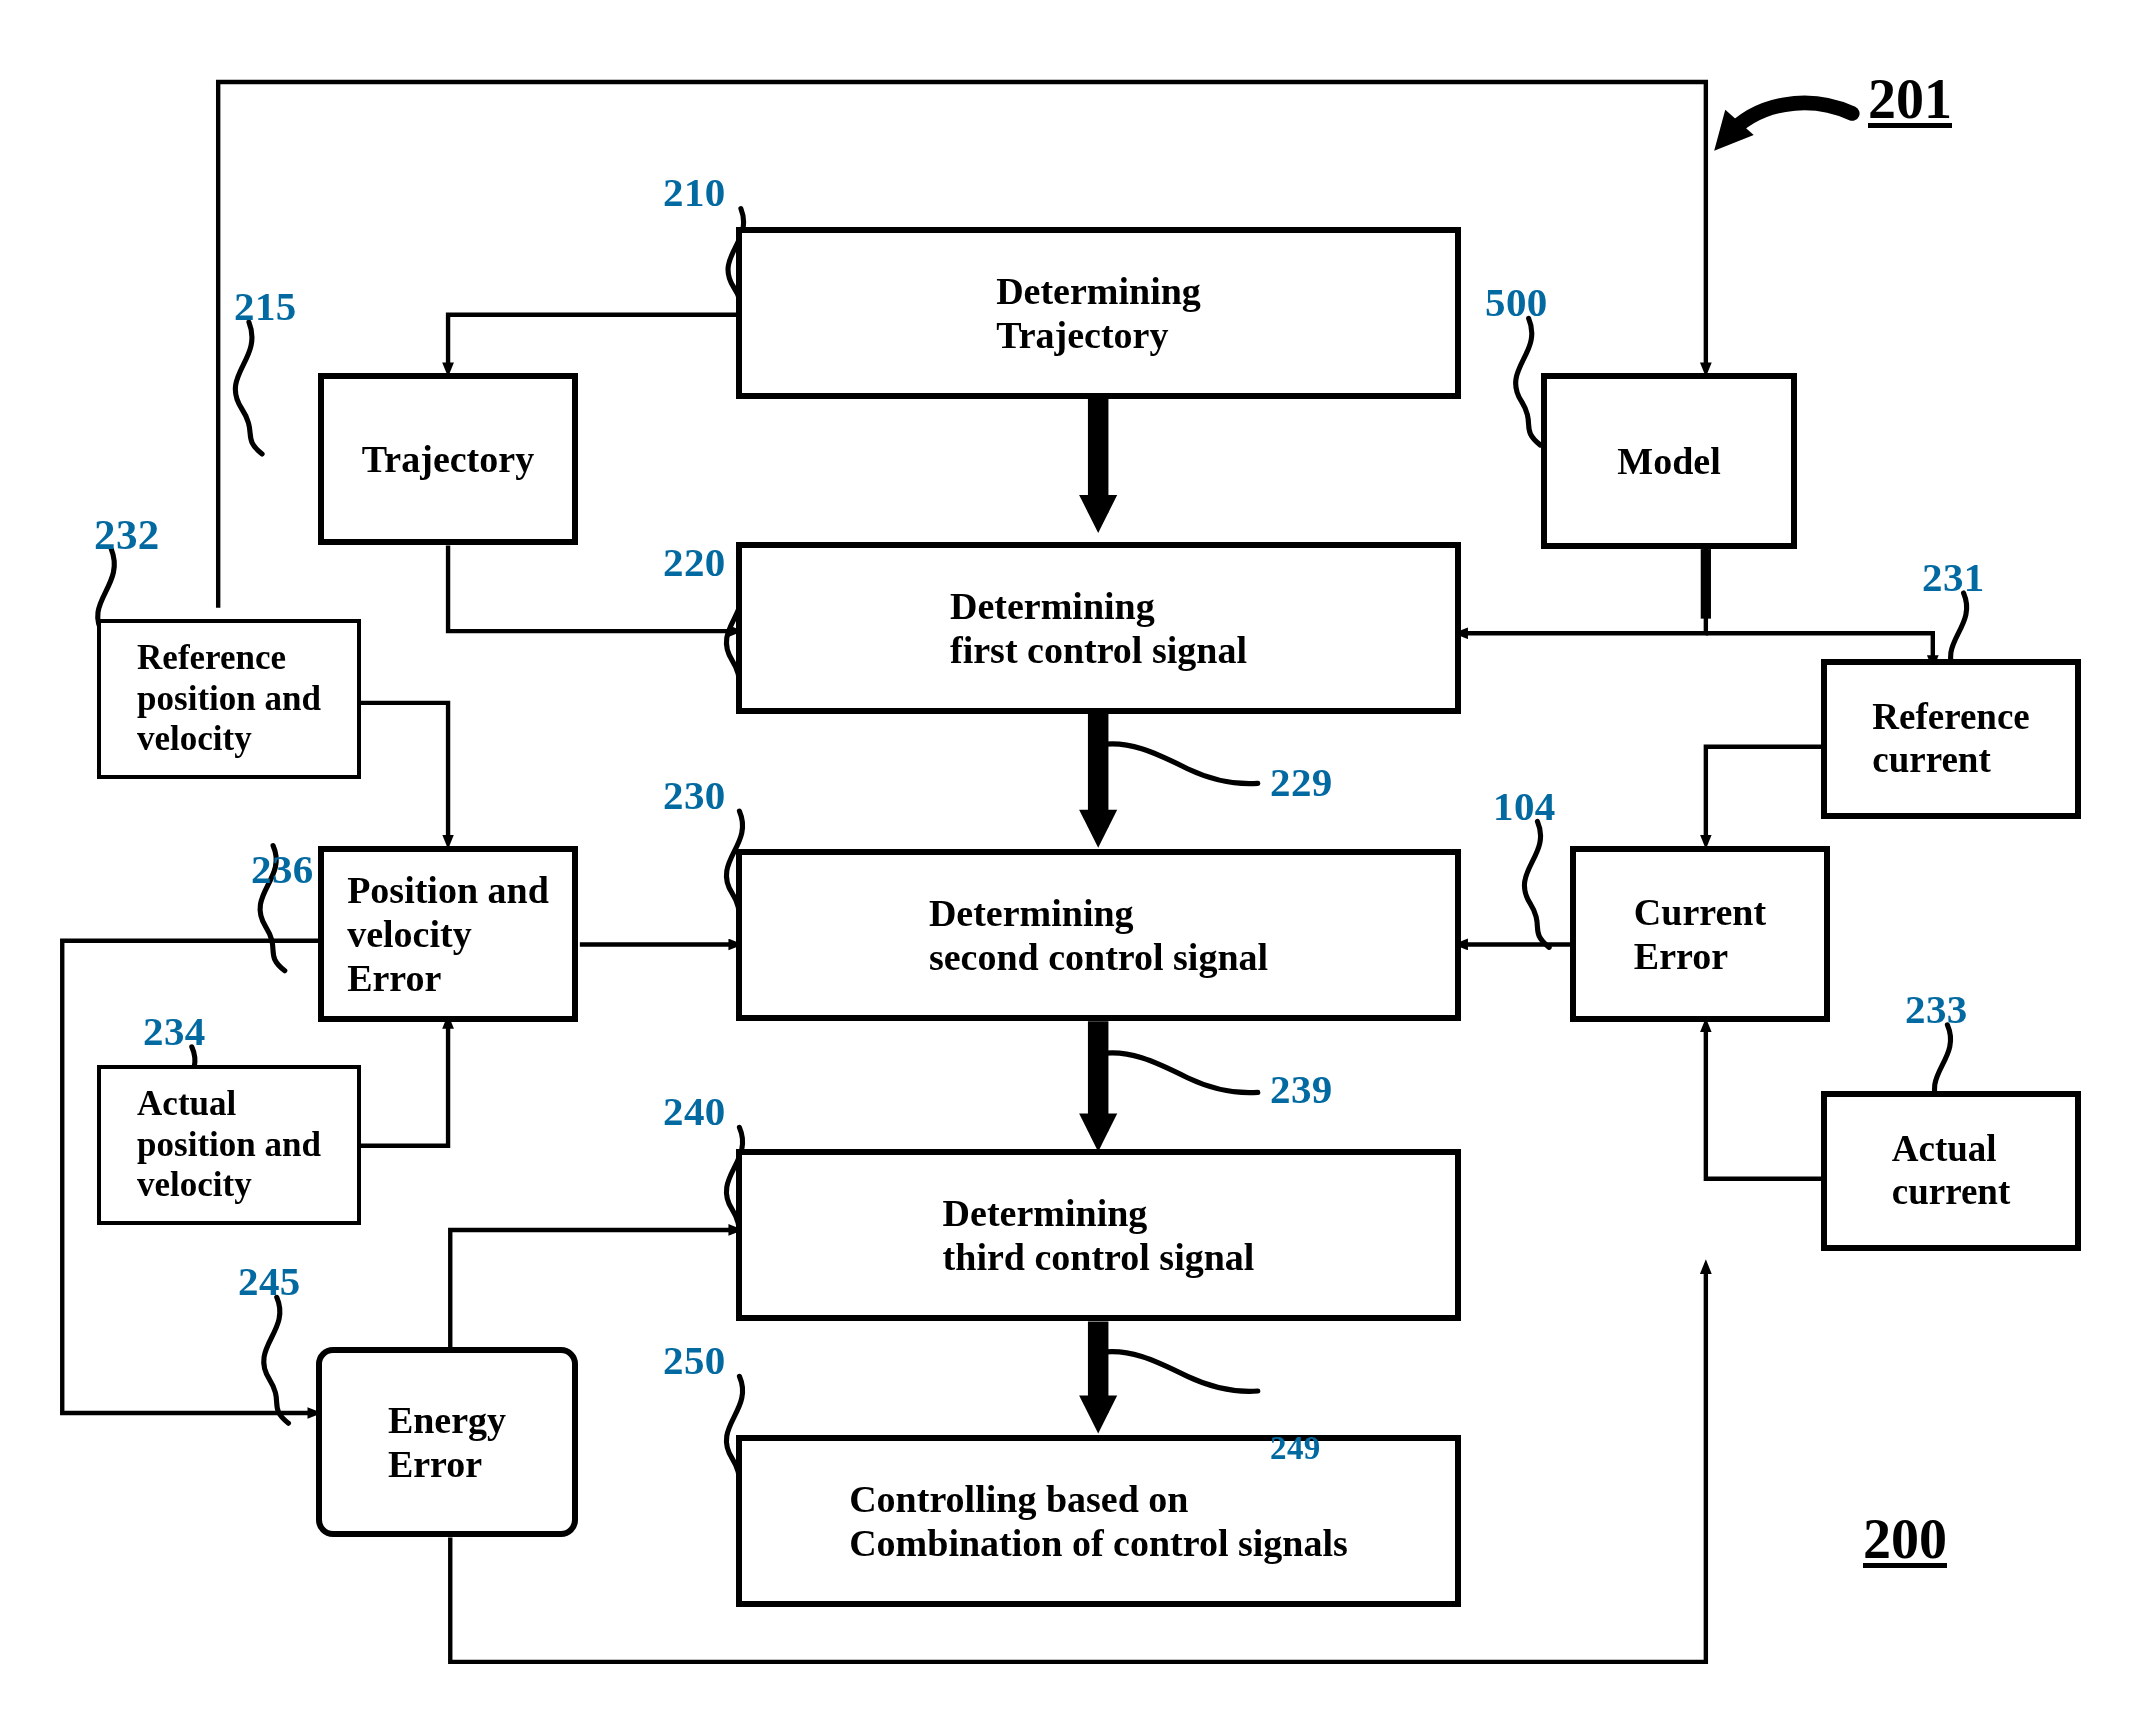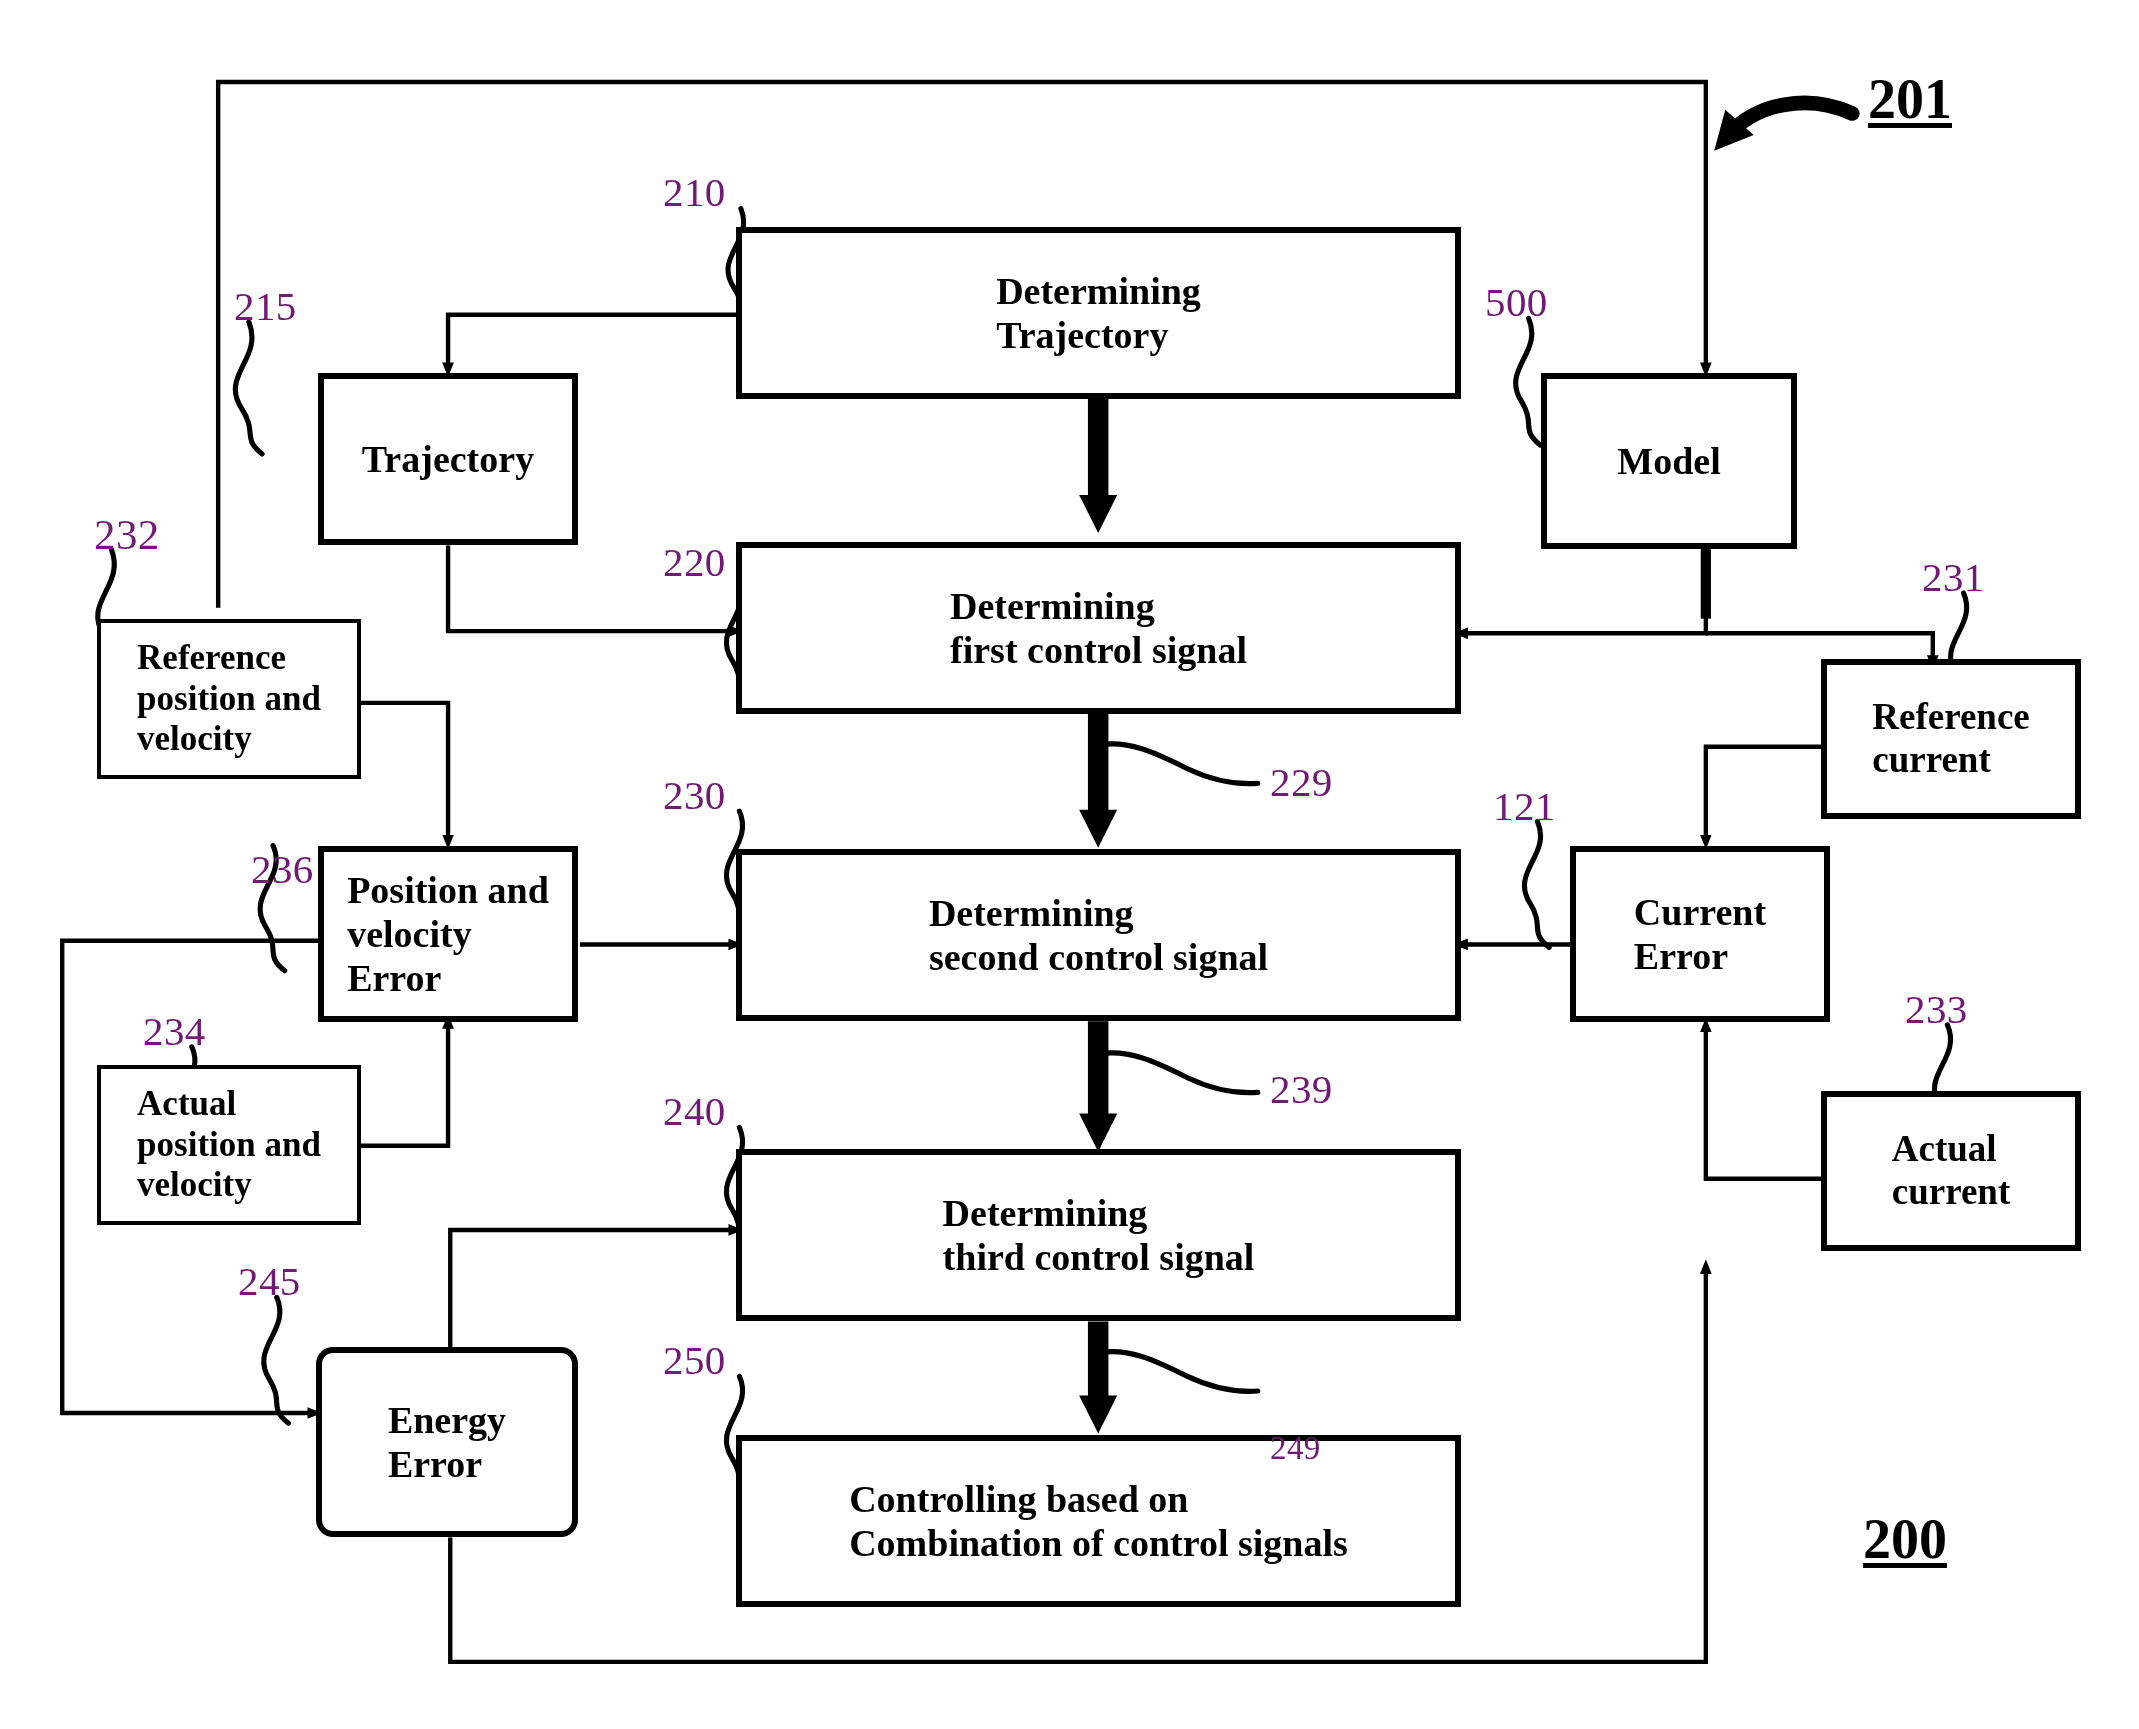--- a/index.html
+++ b/index.html
@@ -46,22 +46,22 @@
     border: 4.4px solid #000000;
   }
   .node .lbl {
     display: block;
     padding: 0 7.3px;
     white-space: pre-line;
   }
   
   .ref {
     position: absolute;
-    font-weight: normal;
-    color: #701a75;
+    font-weight: bold;
+    color: #0369a1;
     white-space: nowrap;
     z-index: 4;
     letter-spacing: 0.4px;
   }
   .figref {
     position: absolute;
     font-weight: bold;
     color: #000000;
     text-decoration: underline;
     text-underline-offset: 5.1px;
@@ -239,21 +239,21 @@
   <div class="ref" style="left:663px; top:1087px; font-size:41px;">240</div>
 
   <div class="ref" style="left:238px; top:1257px; font-size:41px;">245</div>
 
   <div class="ref" style="left:663px; top:1336px; font-size:41px;">250</div>
 
   <div class="ref" style="left:1485px; top:278px; font-size:41px;">500</div>
 
   <div class="ref" style="left:1922px; top:553px; font-size:41px;">231</div>
 
-  <div class="ref" style="left:1493px; top:782px; font-size:41px;">121</div>
+  <div class="ref" style="left:1493px; top:782px; font-size:41px;">104</div>
 
   <div class="ref" style="left:1905px; top:985px; font-size:41px;">233</div>
 
   <div class="ref" style="left:1270px; top:758px; font-size:41px;">229</div>
 
   <div class="ref" style="left:1270px; top:1065px; font-size:41px;">239</div>
 
   <div class="ref" style="left:1270px; top:1430px; font-size:33px;">249</div>
 
   <div class="figref" style="left:1868px; top:67px; font-size:56px;">201</div>

